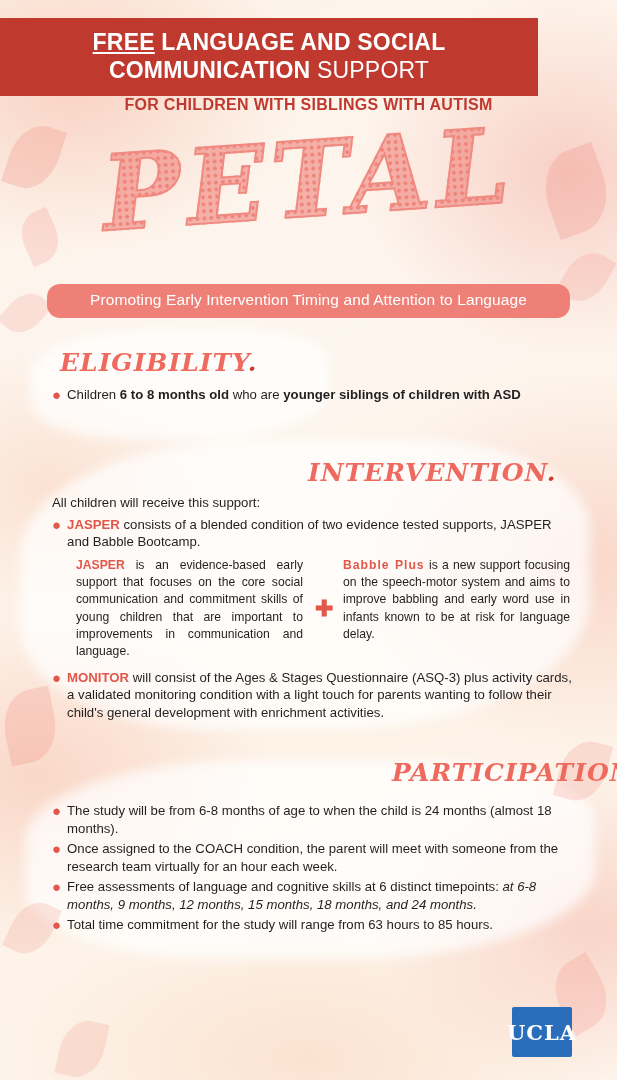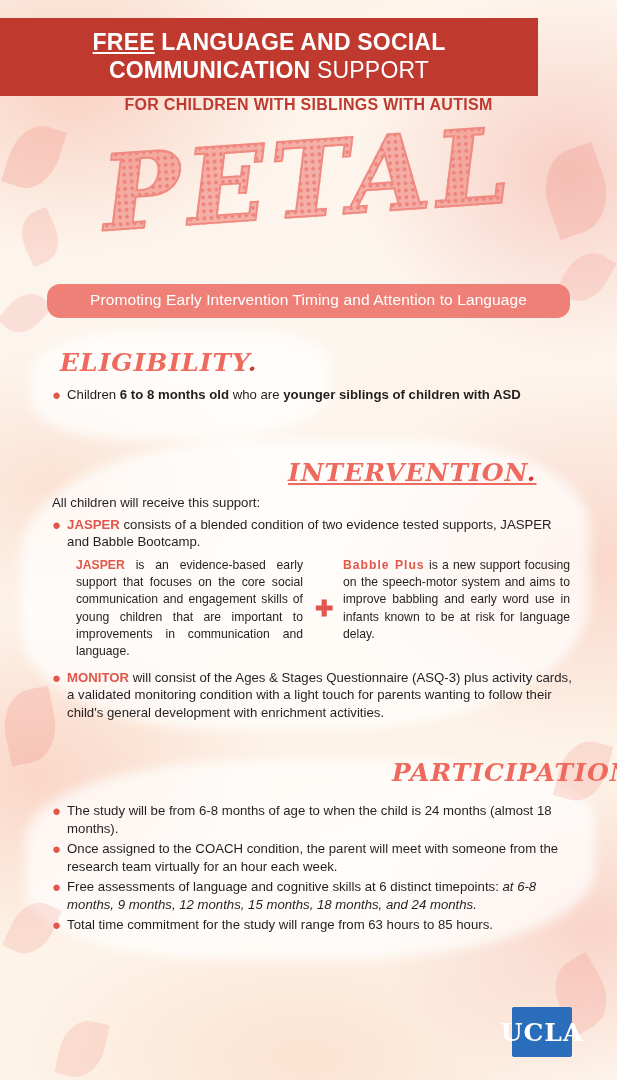--- a/index.html
+++ b/index.html
@@ -155,21 +155,21 @@
   }
   .bold { font-weight: bold; }
   .red { color: #e2574b; font-weight: bold; }
   .ital { font-style: italic; }
 
   
   #eligibility-head { top: 338px; left: 60px; margin-top: 10px; }
   #eligibility-body { position: absolute; top: 386px; left: 52px; width: 520px; }
 
   
-  #intervention-head { top: 458px; left: 288px; text-decoration: underline; }
+  #intervention-head { top: 458px; left: 308px; }
   #intervention-body { position: absolute; top: 494px; left: 52px; width: 520px; }
 
   .two-col {
     display: flex;
     margin: 6px 0 8px 0;
     align-items: flex-start;
   }
   .col {
     flex: 1 1 0;
     font-size: 12.2px;
@@ -213,21 +213,21 @@
   .ucla {
     position: absolute;
     top: 1007px;
     left: 512px;
     width: 60px;
     height: 50px;
     background: #2a6ebb;
     color: #ffffff;
     font-family: "DejaVu Serif", serif;
     font-weight: bold;
-    font-size: 25px;
+    font-size: 21px;
     letter-spacing: 1px;
     display: flex;
     align-items: center;
     justify-content: center;
     border-radius: 2px;
   }
 </style>
 </head>
 <body>
 
@@ -287,21 +287,21 @@
     <div class="bullet-row">
       <span class="bdot">●</span>
       <span class="btext">
         <span class="red">JASPER</span><span> consists of a blended condition of two evidence tested supports, JASPER and Babble</span>
         <span>Bootcamp.</span>
       </span>
     </div>
 
     <div class="two-col">
       <div class="col left">
-        <span class="red">JASPER</span><span> is an evidence-based early support that focuses on the core social communication and engagement skills of young children that are important to improvements in communication and language.</span>
+        <span class="red">JASPER</span><span> is an evidence-based early support that focuses on the core social communication and commitment skills of young children that are important to improvements in communication and language.</span>
       </div>
       <div class="cross">✚</div>
       <div class="col right">
         <span class="red" style="letter-spacing:1px;">Babble Plus</span><span> is a new support focusing on the speech-motor system and aims to improve babbling and early word use in infants known to be at risk for language delay.</span>
       </div>
     </div>
 
     <div class="bullet-row">
       <span class="bdot">●</span>
       <span class="btext">

